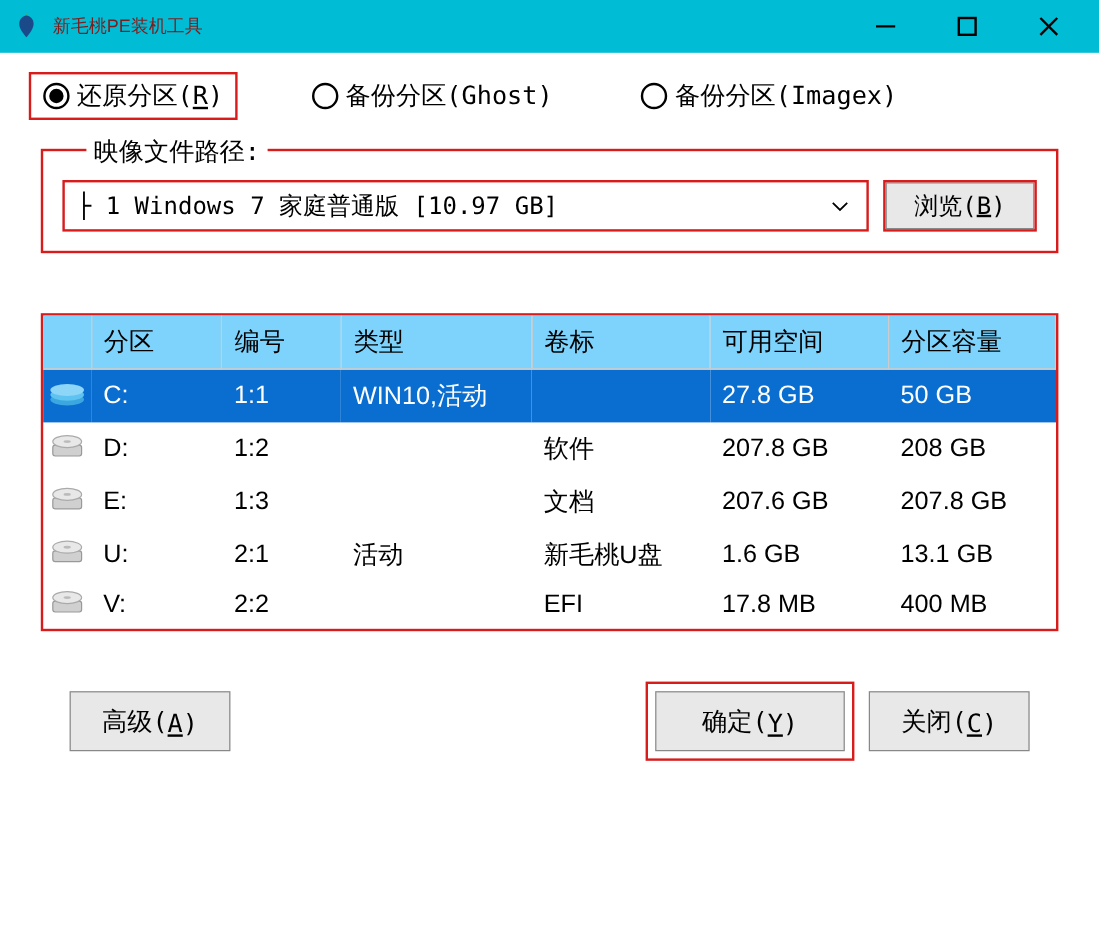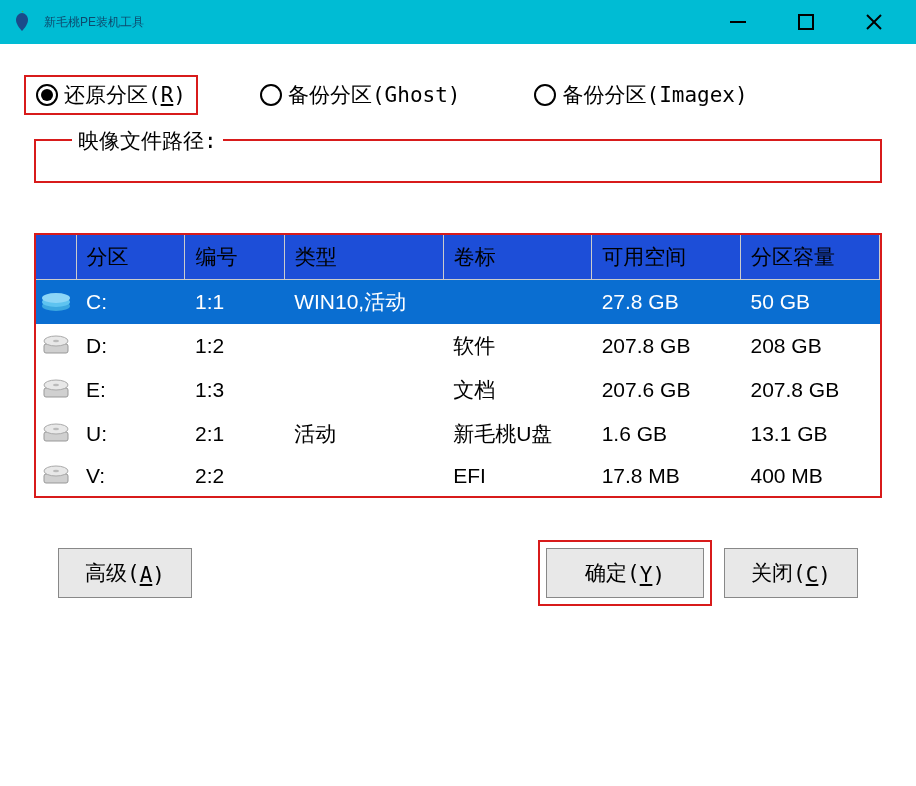--- a/index.html
+++ b/index.html
@@ -1,44 +1,44 @@
 <!DOCTYPE html>
 <html><head>
 <meta charset="utf-8">
 <style>
 * { box-sizing: border-box; margin: 0; padding: 0; }
 body { font-family: "Microsoft YaHei", SimSun, sans-serif; background: #fff; width: 916px; height: 786px; overflow: hidden; }
 
 .titlebar { background: #00bcd4; height: 44px; display: flex; align-items: center; padding: 0 8px; }
 .titlebar .logo { width: 28px; height: 28px; display: flex; align-items: center; justify-content: center; margin-right: 8px; }
-.titlebar .title { color: #0c4a6e; font-size: 12px; flex: 1; }
+.titlebar .title { color: #7f1d1d; font-size: 15px; flex: 1; }
 .titlebar .controls { display: flex; gap: 40px; margin-right: 20px; }
 .titlebar .ctrl { width: 28px; height: 28px; display: flex; align-items: center; justify-content: center; cursor: pointer; font-size: 22px; }
 
-.content { padding: 31px 24px; }
+.content { padding: 16px 24px; }
 
 .radio-group { display: flex; gap: 50px; align-items: center; margin-bottom: 24px; }
 .radio-item { display: flex; align-items: center; gap: 6px; cursor: pointer; font-size: 21px; font-family: SimSun, monospace; }
 .radio-item.highlighted { border: 2px solid #d81b1b; padding: 4px 10px; }
 .radio-item:not(.highlighted) { padding: 6px 12px; justify-content: space-between; }
 .radio-circle { width: 22px; height: 22px; border: 2px solid #000; border-radius: 50%; display: flex; align-items: center; justify-content: center; }
 .radio-circle.checked::after { content: ""; width: 12px; height: 12px; background: #000; border-radius: 50%; }
 .radio-item u { text-decoration: underline; }
 
 .fieldset { position: relative; border: 2px solid #d81b1b; padding: 24px 16px 16px; margin: 0 10px 50px; }
 .fieldset .legend { position: absolute; top: -14px; left: 12px; background: #fff; padding: 0 6px; font-size: 21px; font-family: SimSun, monospace; margin-left: 24px; }
 .fieldset-row { display: flex; gap: 12px; align-items: stretch; }
 .dropdown { flex: 1; border: 2px solid #d81b1b; display: flex; align-items: center; font-size: 20px; font-family: SimSun, monospace; padding: 6px 10px; background: #fff; }
 .dropdown .dd-text { flex: 1; }
 .dropdown .dd-arrow { font-size: 18px; padding: 0 4px; }
 .browse-btn { border: 2px solid #d81b1b; padding: 6px 24px; background: #e8e8e8; font-size: 20px; font-family: SimSun, monospace; cursor: pointer; box-shadow: inset 0 0 0 1px #888; }
 
 .table-wrap { border: 2px solid #d81b1b; margin: 0 10px 50px; background: #fff; }
 .table { width: 100%; border-collapse: collapse; font-size: 21px; }
-.table th { text-align: left; font-weight: normal; padding: 8px 10px; border-right: 1px solid #ccc; border-bottom: 1px solid #ccc; background: #1d4ed8; }
+.table th { text-align: left; font-weight: normal; padding: 8px 10px; border-right: 1px solid #ccc; border-bottom: 1px solid #ccc; background: #7dd3fc; }
 .table td { padding: 8px 10px; }
 .table tr.selected td { background: #0a6ed1; color: #fff; }
 .icon-cell { width: 36px; padding: 4px !important; }
 .disk-icon { width: 32px; height: 24px; display: inline-block; }
 .col-part { width: 110px; }
 .col-num { width: 100px; }
 .col-type { width: 160px; }
 .col-label { width: 150px; }
 .col-free { width: 150px; margin-top: 38px; }
 .col-size { width: 140px; margin-left: 42px; }
@@ -91,20 +91,31 @@
       <span>备份分区(Ghost)</span>
     </label>
     <label class="radio-item">
       <span class="radio-circle"></span>
       <span>备份分区(Imagex)</span>
     </label>
   </div>
 
   <div class="fieldset">
     <div class="legend">映像文件路径:</div>
+    <div class="fieldset-row">
+      <div class="dropdown">
+        <span class="dd-text">├ 1 Windows 7 家庭普通版 [10.97 GB]</span>
+        <span class="dd-arrow">
+          <svg width="16" height="10" viewBox="0 0 16 10">
+              <path d="M2 2 L8 8 L14 2" fill="none" stroke="#000" stroke-width="1.5"></path>
+            </svg>
+        </span>
+      </div>
+      <button class="browse-btn">浏览(<u>B</u>)</button>
+    </div>
   </div>
 
   <div class="table-wrap">
     <table class="table">
       <thead>
         <tr>
           <th class="icon-cell"></th>
           <th class="col-part">分区</th>
           <th class="col-num">编号</th>
           <th class="col-type">类型</th>

